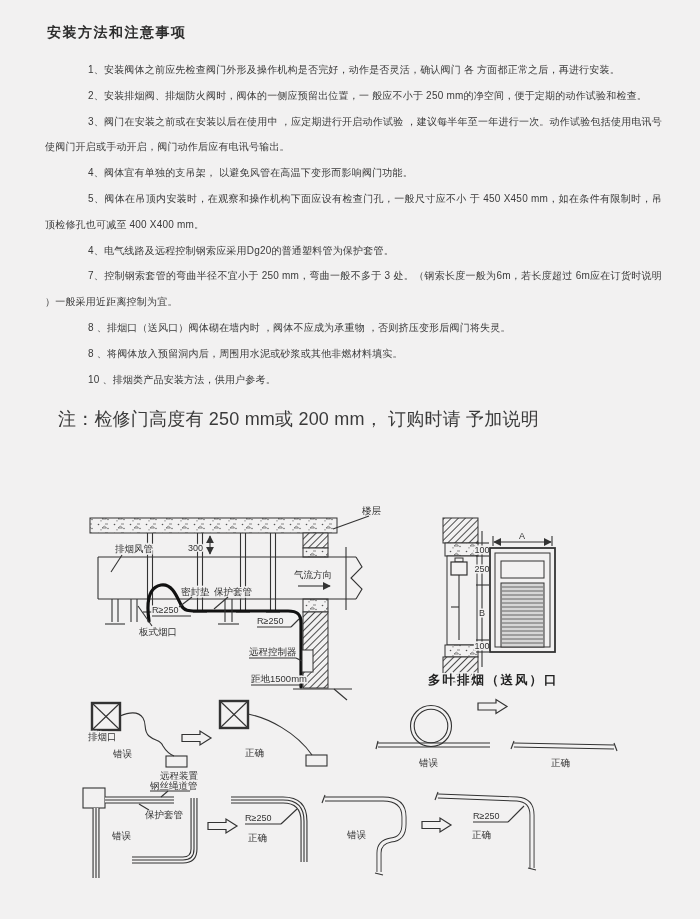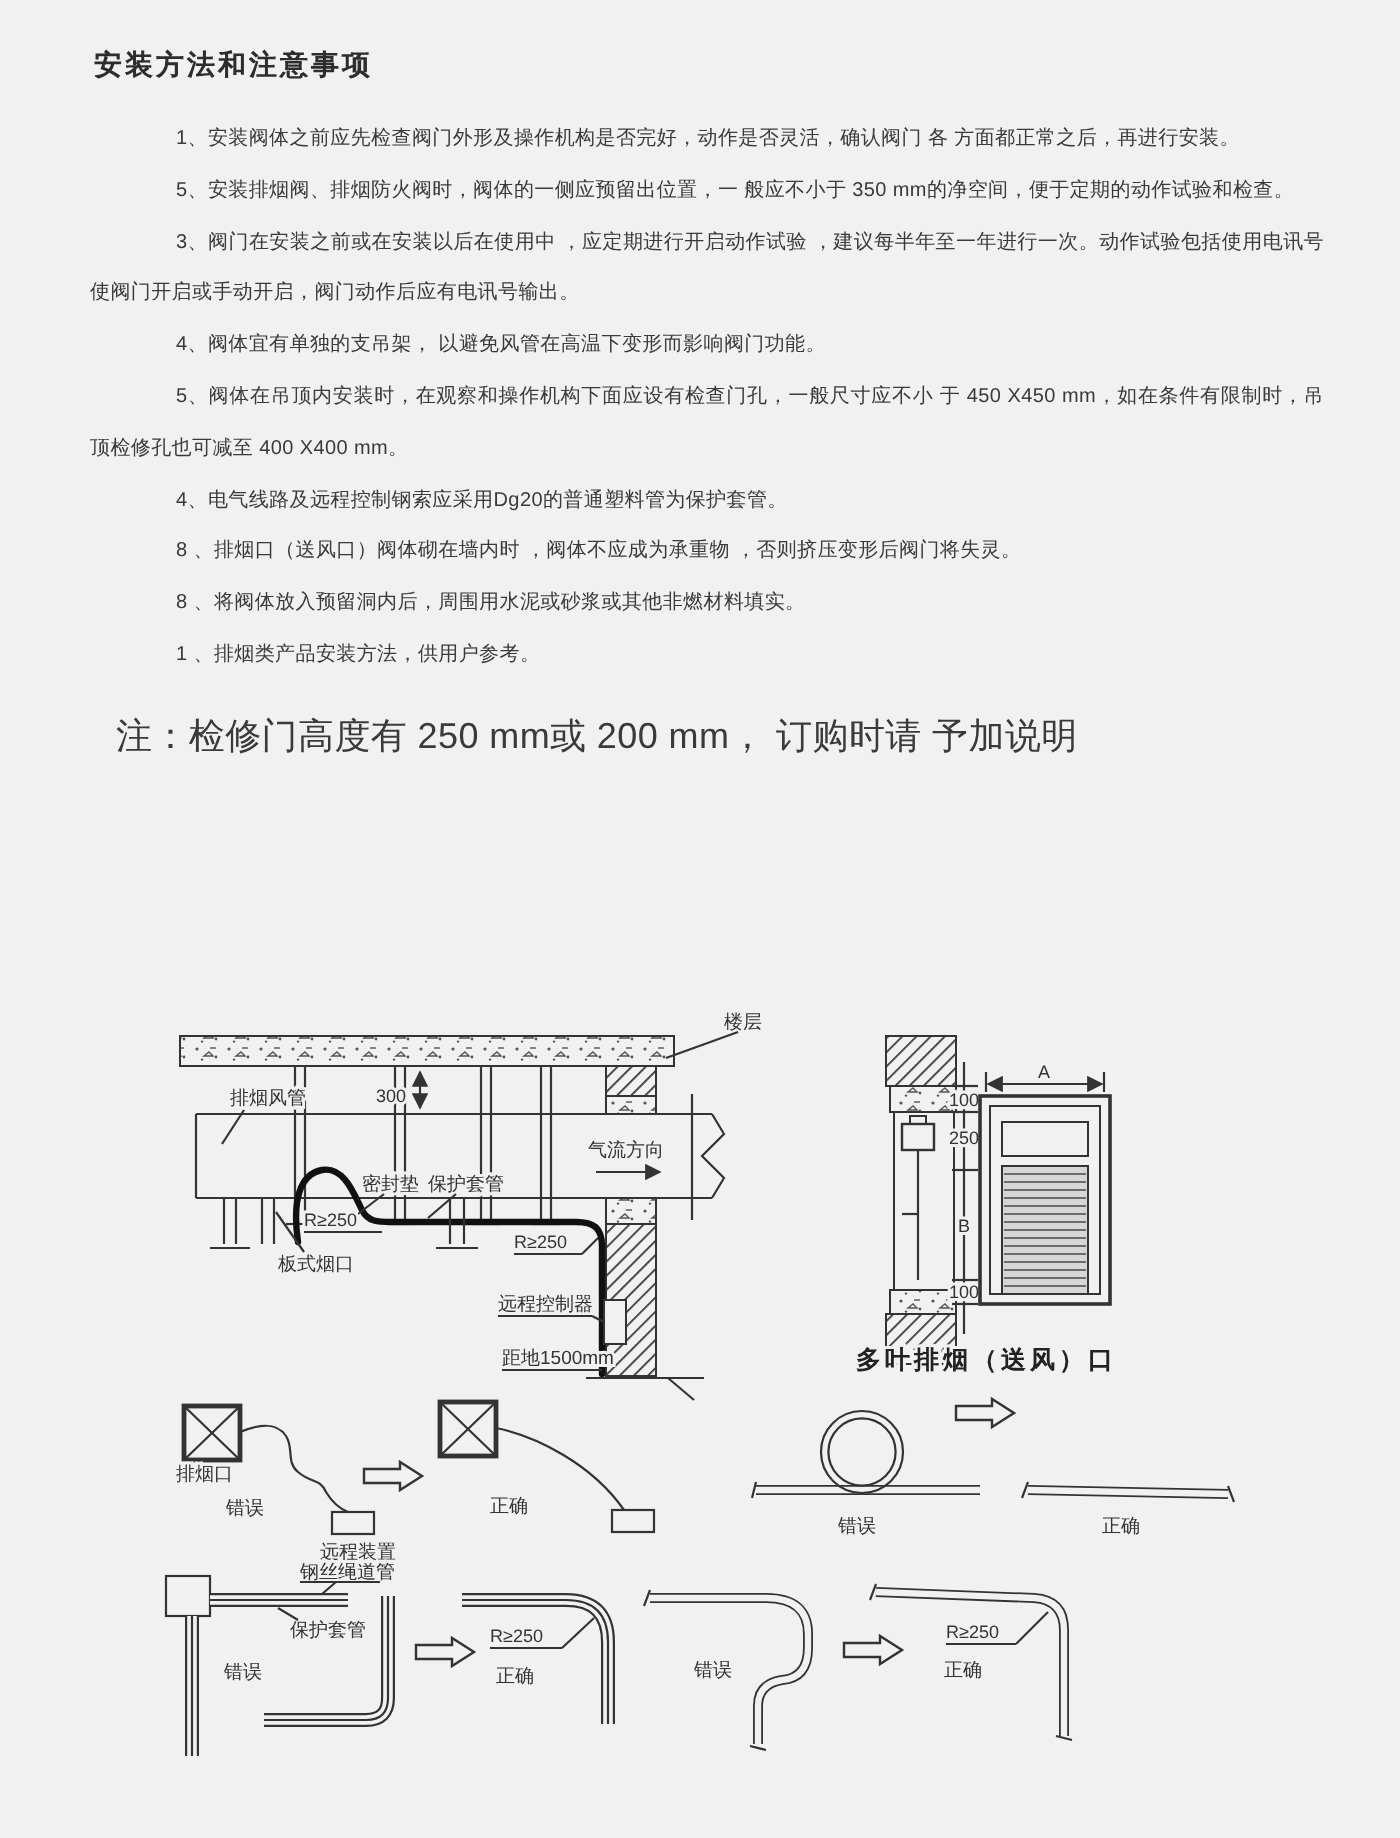--- a/index.html
+++ b/index.html
@@ -36,28 +36,29 @@
   .dim{font-size:9px;}
   .cap{font-size:12.5px;font-weight:bold;letter-spacing:2px;fill:#222;}
   .blockarrow{fill:#f2f1f1;stroke:#333;stroke-width:1.2;}
 </style>
 </head>
 <body>
 
 <div class="content">
   <h1 class="title">安装方法和注意事项</h1>
   <p class="item">1、安装阀体之前应先检查阀门外形及操作机构是否完好，动作是否灵活，确认阀门 各 方面都正常之后，再进行安装。</p>
-  <p class="item">5、安装排烟阀、排烟防火阀时，阀体的一侧应预留出位置，一 般应不小于 350 mm的净空间，便于定期的动作试验和检查。</p>
+  <p class="item">2、安装排烟阀、排烟防火阀时，阀体的一侧应预留出位置，一 般应不小于 250 mm的净空间，便于定期的动作试验和检查。</p>
   <p class="item">3、阀门在安装之前或在安装以后在使用中 ，应定期进行开启动作试验 ，建议每半年至一年进行一次。动作试验包括使用电讯号使阀门开启或手动开启，阀门动作后应有电讯号输出。</p>
   <p class="item">4、阀体宜有单独的支吊架， 以避免风管在高温下变形而影响阀门功能。</p>
   <p class="item">5、阀体在吊顶内安装时，在观察和操作机构下面应设有检查门孔，一般尺寸应不小 于 450 X450 mm，如在条件有限制时，吊顶检修孔也可减至 400 X400 mm。</p>
   <p class="item">4、电气线路及远程控制钢索应采用Dg20的普通塑料管为保护套管。</p>
+  <p class="item">7、控制钢索套管的弯曲半径不宜小于 250 mm，弯曲一般不多于 3 处。（钢索长度一般为6m，若长度超过 6m应在订货时说明 ）一般采用近距离控制为宜。</p>
   <p class="item">8 、排烟口（送风口）阀体砌在墙内时 ，阀体不应成为承重物 ，否则挤压变形后阀门将失灵。</p>
   <p class="item">8 、将阀体放入预留洞内后，周围用水泥或砂浆或其他非燃材料填实。</p>
-  <p class="item">1 、排烟类产品安装方法，供用户参考。</p>
+  <p class="item">10 、排烟类产品安装方法，供用户参考。</p>
   <p class="note">注：检修门高度有 250 mm或 200 mm， 订购时请 予加说明</p>
 </div>
 
 <svg class="diagrams" width="700" height="430" viewBox="0 489 700 430" xmlns="http://www.w3.org/2000/svg">
   <defs>
     <pattern id="hatch" width="5" height="5" patternUnits="userSpaceOnUse" patternTransform="rotate(45)">
       <rect width="5" height="5" fill="#f2f1f1"></rect>
       <line x1="0" y1="0" x2="0" y2="5" stroke="#3a3a3a" stroke-width="1.8"></line>
     </pattern>
     <pattern id="conc" width="16" height="9" patternUnits="userSpaceOnUse">

